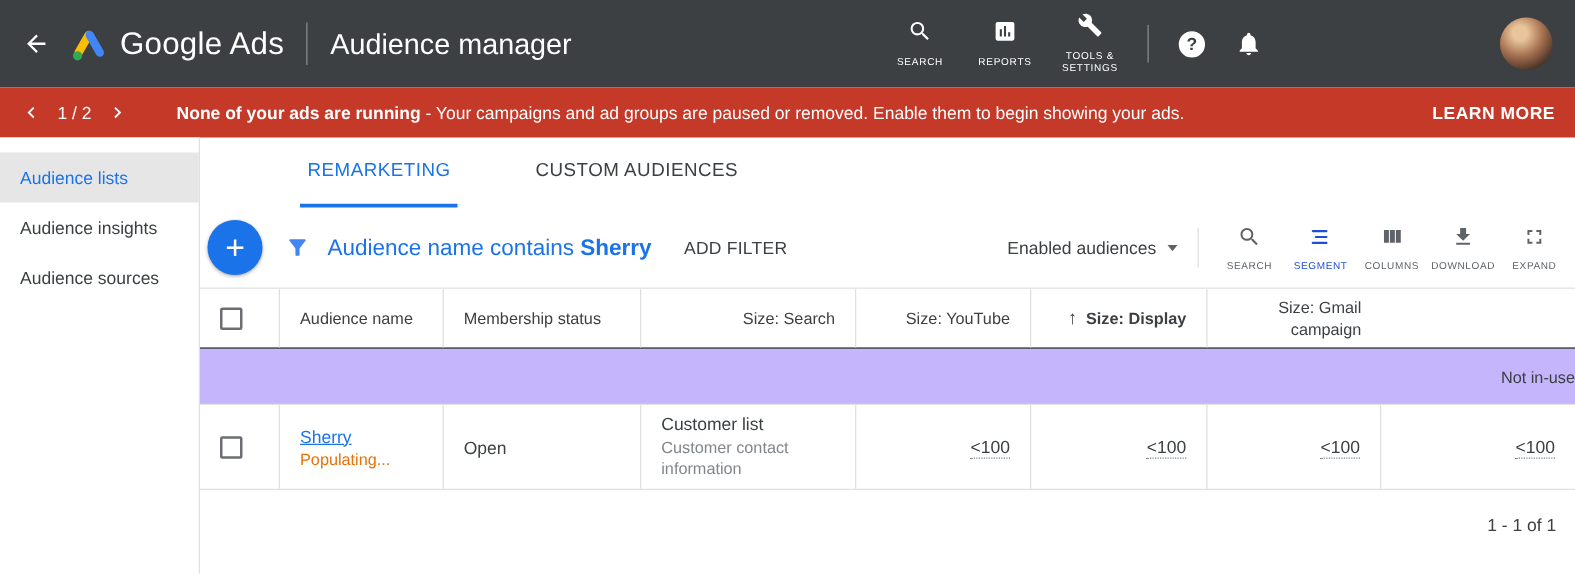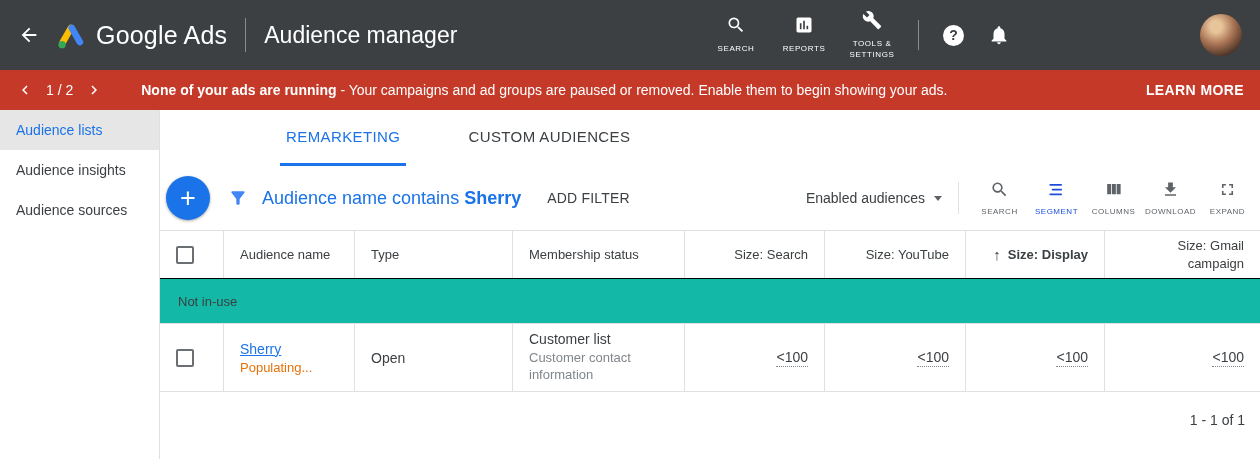--- a/index.html
+++ b/index.html
@@ -34,28 +34,28 @@
     align-items:center; padding:0 16px; font-size:14px; }
   .chev { display:flex; align-items:center; }
   .chev svg { fill:#fff; }
   .pager { margin:0 12px; }
   .banner-msg { margin-left:38px; }
   .banner-msg .b { font-weight:bold; }
   .banner-action { margin-left:auto; font-weight:bold; letter-spacing:.4px;padding-left:22px; }
 
   
   .page-body { display:flex; height:349px; }
-  .sidebar { width:160px; border-right:1px solid #e0e0e0; background:#fff; }
+  .sidebar { width:160px; border-right:1px solid #e0e0e0; padding-top:12px; background:#fff; }
   .side-item { height:40px; display:flex; align-items:center; padding-left:16px;
     font-size:14px; color:#3c4043; }
   .side-item.active { background:#e6e6e6; color:#1a73e8; }
   .main { flex:1; display:flex; flex-direction:column; }
 
   
-  .tabs { height:56px; display:flex; padding-left:120px; gap:56px; }
+  .tabs { height:56px; display:flex; padding-left:80px; gap:56px; }
   .tab { display:flex; align-items:center; padding:0 6px; font-size:15px;
     font-weight:500; letter-spacing:.4px; color:#3c4043;
     border-bottom:3px solid transparent; }
   .tab.active { color:#1a73e8; border-bottom-color:#1a73e8; }
 
   
   .toolbar { height:64px; display:flex; align-items:center; padding:0 4px 0 6px; }
   .plus-btn { width:44px; height:44px; border-radius:50%; background:#1a73e8;
     color:#fff; display:flex; align-items:center; justify-content:center;
     font-size:27px; font-weight:300; box-shadow:0 1px 3px rgba(0,0,0,.35); }
@@ -82,22 +82,22 @@
     padding:0 16px; font-size:13px; color:#3c4043; overflow:hidden; }
   .cell.last { border-right:none; }
   .cell.num { justify-content:flex-end; text-align:right; }
   .thead { height:49px; border-top:1px solid #e0e0e0; border-bottom:1px solid #000000; }
   .c-check { padding:0 0 0 16px; }
   .checkbox { width:18px; height:18px; border:2px solid #6b6f73; border-radius:2px;
     display:inline-block; background:#fff; }
   .sorted .bold { font-weight:bold; }
   .sort-arrow { margin-right:7px; font-size:15px; }
   .gmail { padding-left:46px; line-height:1.35; }
-  .group-row { height:45px; background:#14b8a6; border-bottom:1px solid #e0e0e0;
-    display:flex; align-items:center; padding-left:18px; font-size:13px; color:#3c4043; }
+  .group-row { height:45px; background:#c4b5fd; border-bottom:1px solid #e0e0e0;
+    display:flex; align-items:center; padding-left:18px; font-size:13px; color:#3c4043;justify-content:flex-end; }
   .tdata { height:68px; border-bottom:1px solid #e0e0e0; }
   .tdata .cell { font-size:14px; }
   .stack { flex-direction:column; align-items:flex-start; justify-content:center; gap:3px; }
   .link { color:#1a73e8; text-decoration:underline; font-size:14px; }
   .populating { color:#e8710a; font-size:13px; }
   .type-main { font-size:14px; }
   .type-sub { font-size:13px; color:#80868b; line-height:1.3; }
   .dotted { border-bottom:1px dotted #80868b; padding-bottom:1px; }
   .table-footer { height:66px; display:flex; justify-content:flex-end;
     padding:20px 15px 0 0; font-size:14px; font-weight:500; color:#3c4043; }
@@ -266,23 +266,20 @@
     </div>
 
     <div class="trow thead" data-interactable="false">
       <div class="cell c-check">
           <span class="checkbox" data-interactable="true"></span>
         </div>
       <div class="cell" data-interactable="true">
           <span data-interactable="false">Audience name</span>
         </div>
       <div class="cell" data-interactable="true">
-          <span data-interactable="false">Type</span>
-        </div>
-      <div class="cell" data-interactable="true">
           <span data-interactable="false">Membership status</span>
         </div>
       <div class="cell num" data-interactable="true">
           <span data-interactable="false">Size: Search</span>
         </div>
       <div class="cell num" data-interactable="true">
           <span data-interactable="false">Size: YouTube</span>
         </div>
       <div class="cell num sorted" data-interactable="true">
         <span class="sort-arrow" data-interactable="false">↑</span>

